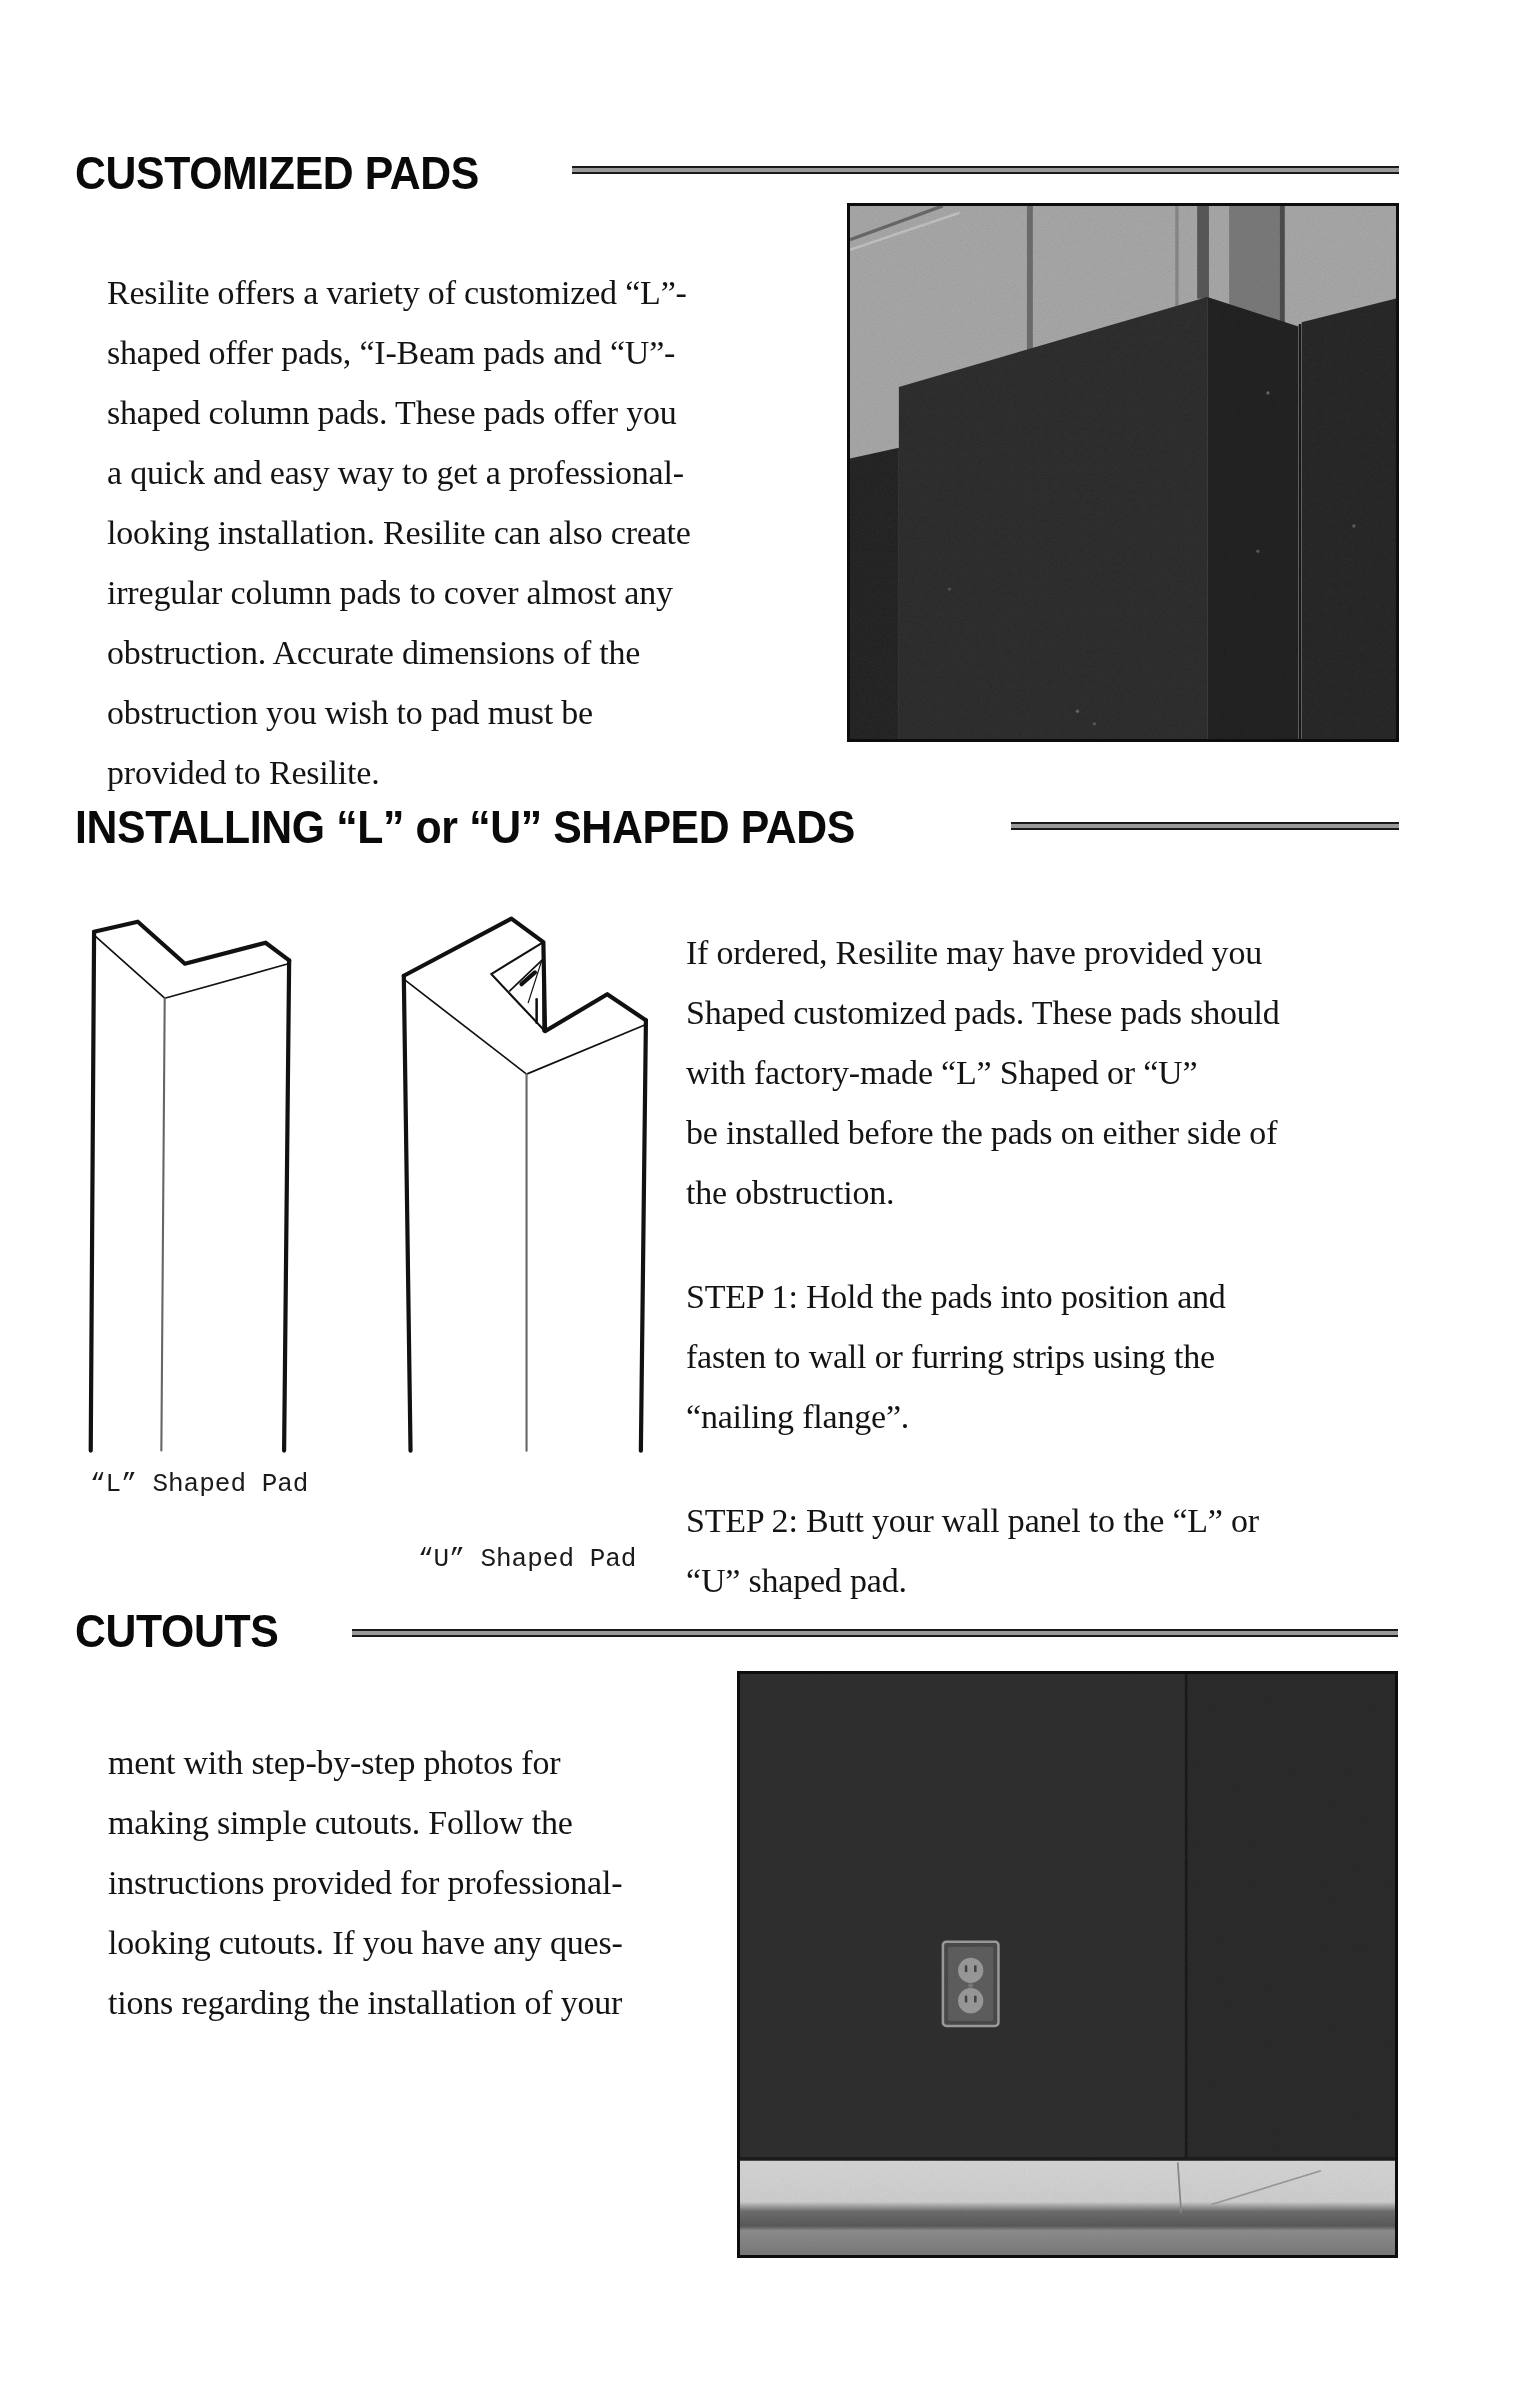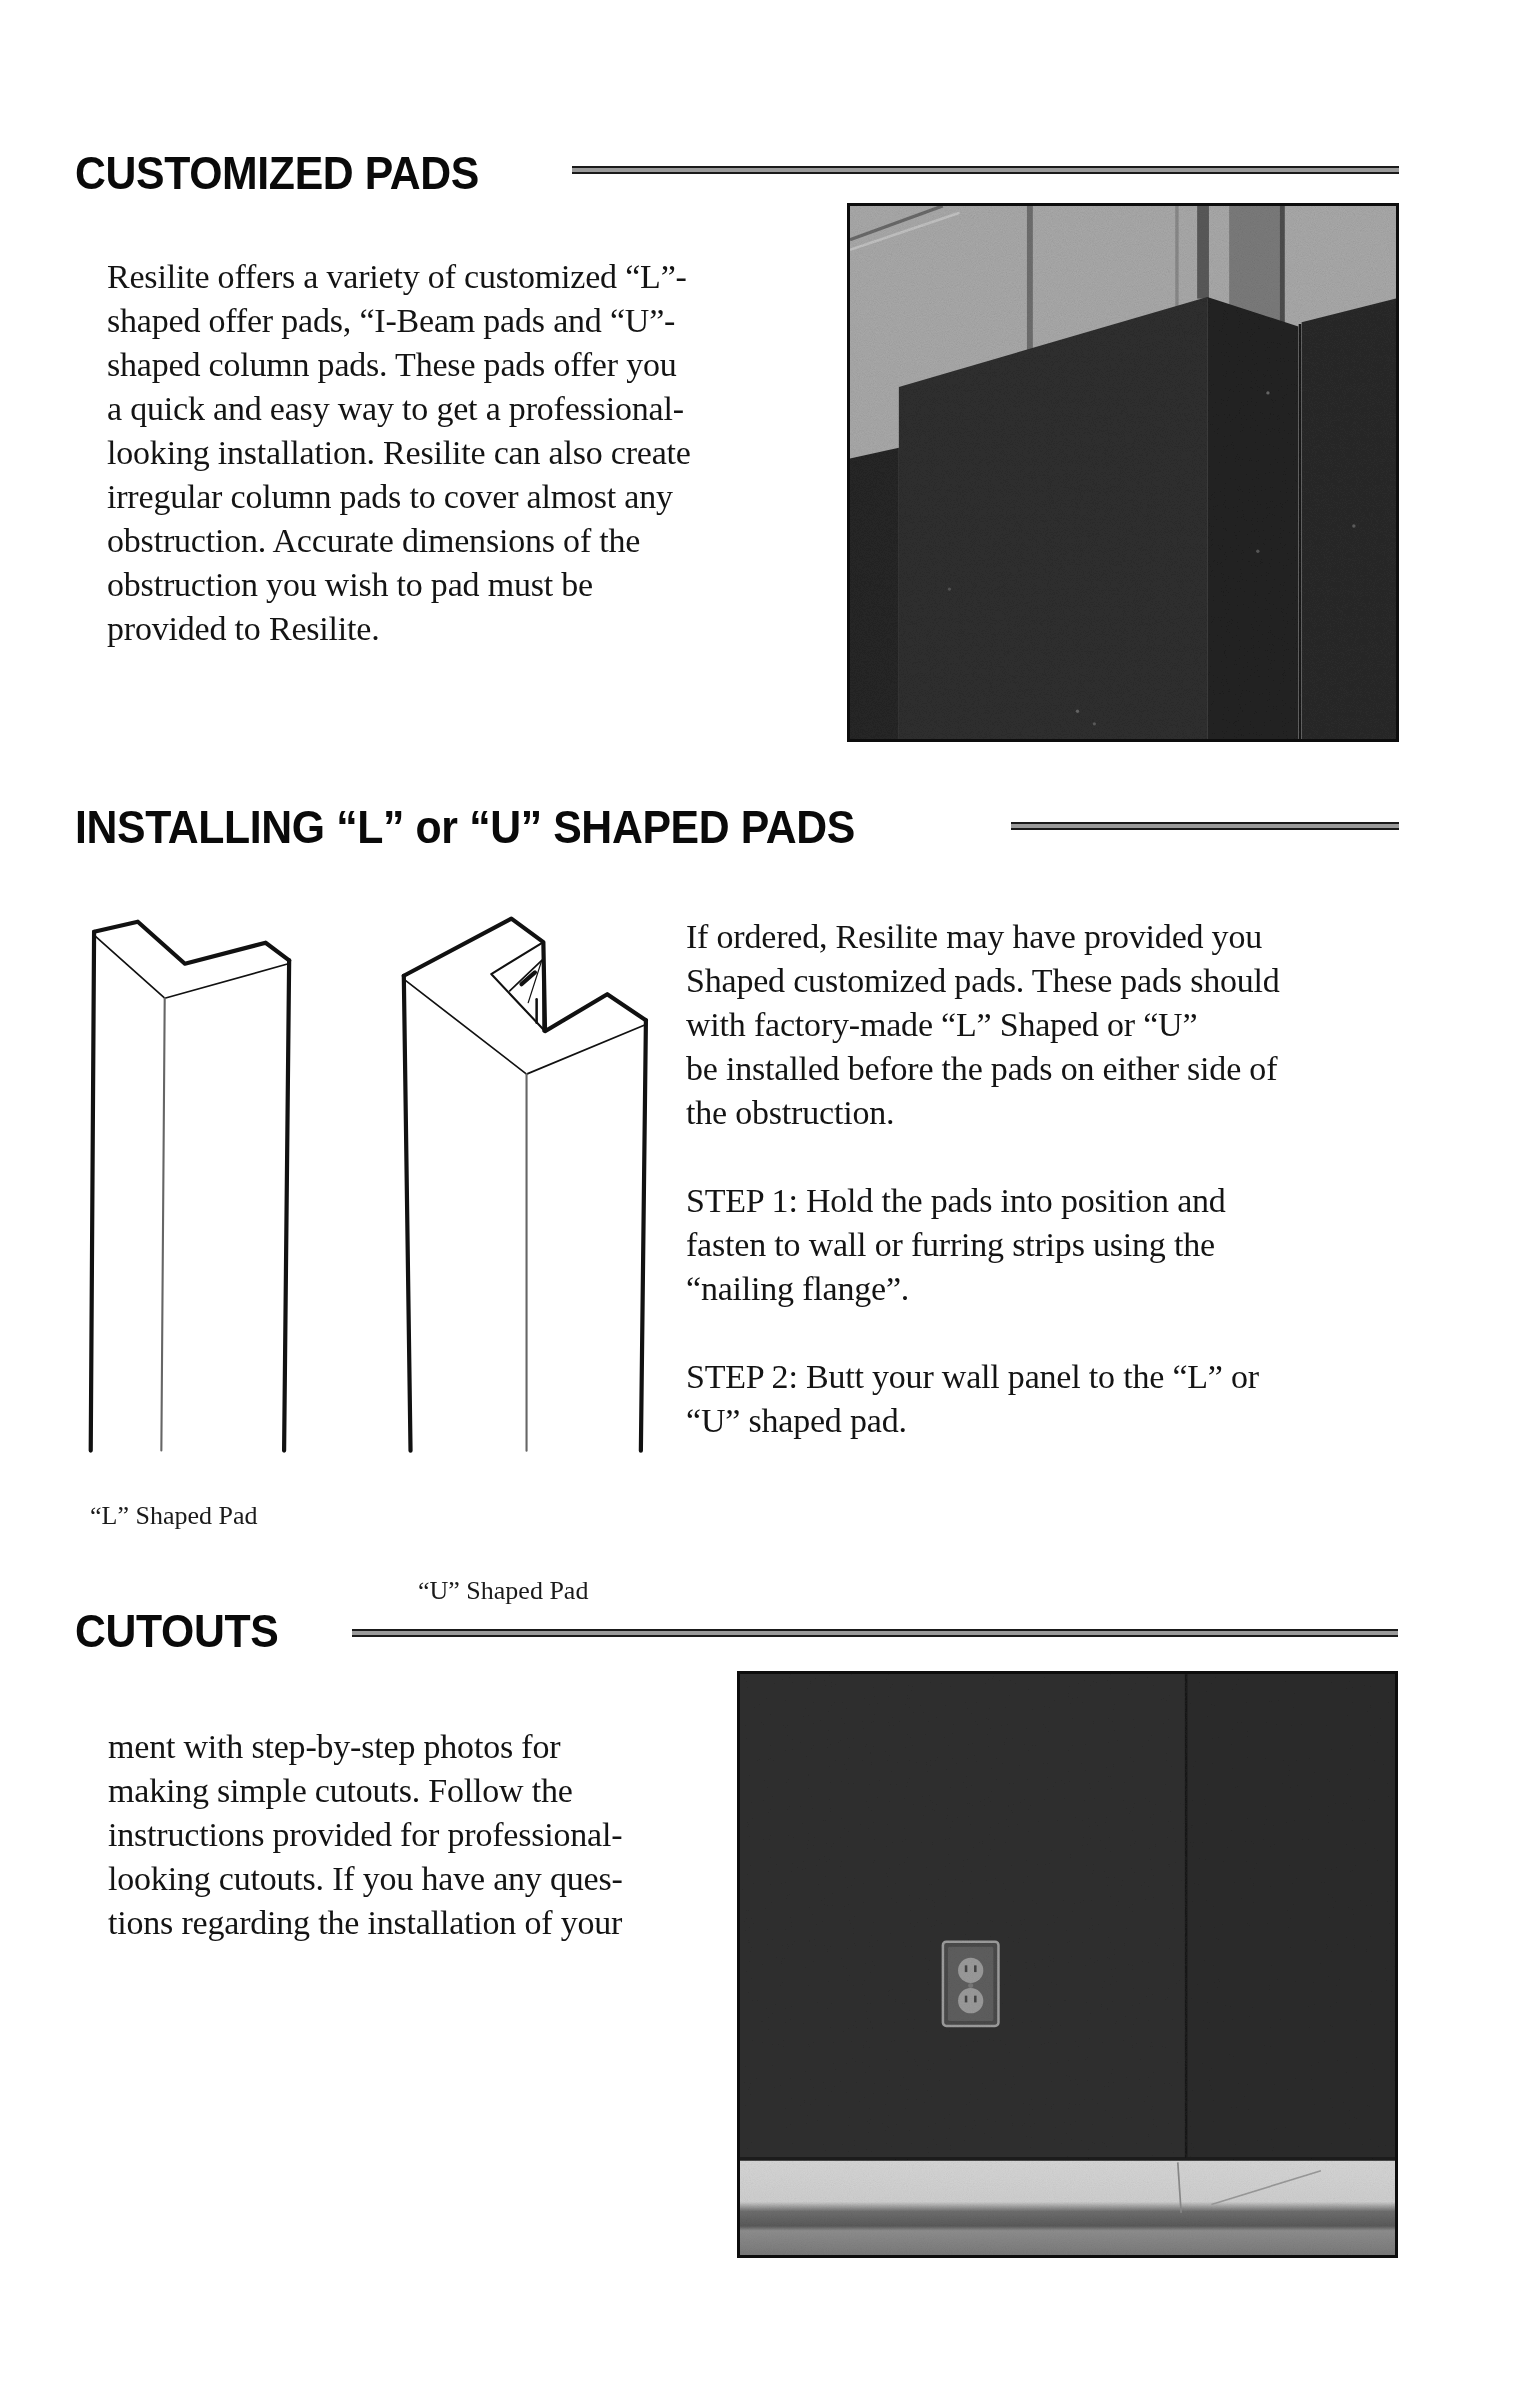--- a/index.html
+++ b/index.html
@@ -24,30 +24,29 @@
     background: #9a9a9a;
   }
   .body-text {
     font-family: "Liberation Serif", "DejaVu Serif", serif;
     font-size: 34px;
     line-height: 44px;
     color: #141414;
     white-space: nowrap;
     letter-spacing: -0.2px;
   }
-  .body-text .line { display: block; height: 44px; }
+  .body-text .line { display: block; height: 44px; margin-top: 16px; }
   .body-text b { font-weight: normal; }
   .para-gap { height: 44px; }
   .caption {
-    font-family: Liberation Serif, serif;
+    font-family: Liberation Mono, monospace;
     font-size: 26px;
     line-height: 1;
     color: #1a1a1a;
     white-space: nowrap;
-    margin-top: 32px;
   }
   .photo { box-sizing: border-box; border: 3.4px solid #0d0d0d; overflow: hidden; background: #333; }
   .photo svg { display: block; width: 100%; height: 100%; }
 </style>
 </head>
 <body>
 
 <div class="abs heading" style="left:75px; top:150px;">CUSTOMIZED PADS</div>
 <div class="abs rule" style="left:572px; top:166px; width:827px;"></div>
 

